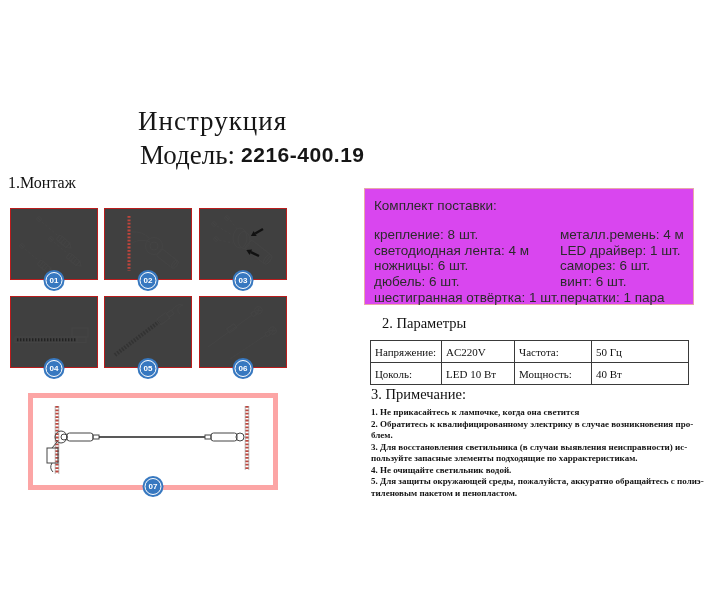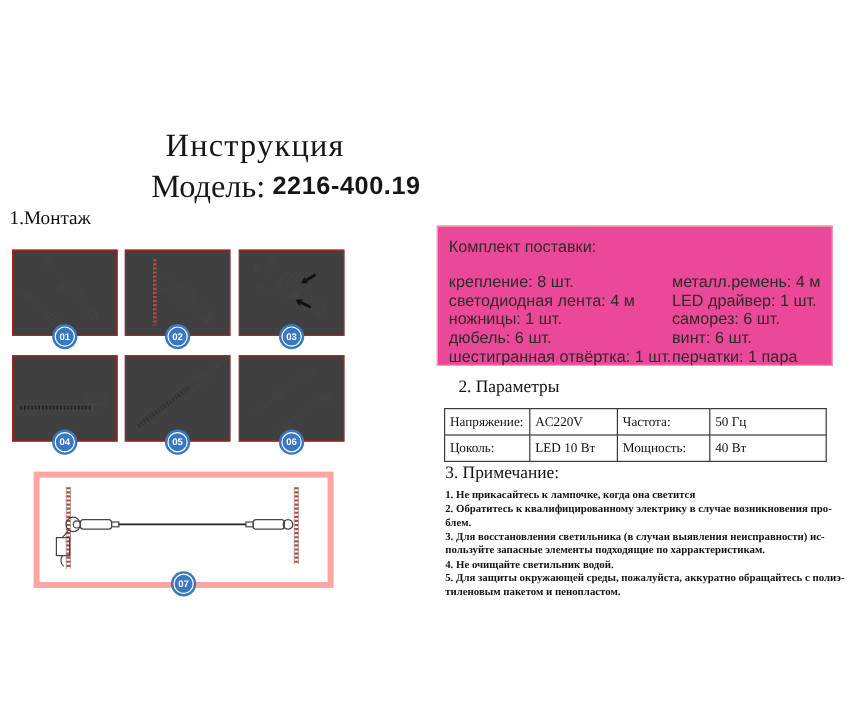--- a/index.html
+++ b/index.html
@@ -1,37 +1,37 @@
 <!DOCTYPE html>
 <html><head>
 <meta charset="utf-8">
 <style>
   html,body{margin:0;padding:0;background:#fff;}
   #page{position:relative;width:720px;height:600px;background:#ffffff;overflow:hidden;
         font-family:"Liberation Serif",serif;color:#1a1a1a;}
 
   
   .doc-title{position:absolute;left:138px;top:106px;font-size:27px;letter-spacing:1px;color:#161616;}
-  .model-line{position:absolute;left:126px;top:140px;font-size:27px;color:#161616;white-space:nowrap;}
+  .model-line{position:absolute;left:140px;top:140px;font-size:27px;color:#161616;white-space:nowrap;}
   .model-number{font-family:"Liberation Sans",sans-serif;font-weight:bold;font-size:21px;position:relative;top:-2px;margin-left:6px;letter-spacing:0.5px;}
 
   .montage-heading{position:absolute;left:8px;top:174px;font-size:16px;color:#111;}
 
   
   .step-box{position:absolute;width:86px;height:70px;border:1px solid #b91c1c;background:#404040;}
   .big-box{position:absolute;left:28px;top:393px;width:240px;height:87px;border:5px solid #fca5a5;background:#fff;}
   .badge{position:absolute;bottom:-10px;left:50%;transform:translateX(-50%);
          width:15px;height:15px;border-radius:50%;background:#3778c0;border:1px solid #fff;
          box-shadow:0 0 0 2px #3778c0;color:#fff;
          font:bold 8px "Liberation Sans",sans-serif;display:flex;align-items:center;justify-content:center;}
   .step-box svg,.big-box svg{display:block;}
 
   
   .supply-box{position:absolute;left:364px;top:188px;width:330px;height:117px;box-sizing:border-box;
-              border:1px solid #e8a8a8;background:#ec4899;padding:9px 8px 6px 9px;
+              border:1px solid #e8a8a8;background:#d946ef;padding:9px 8px 6px 9px;
               font-family:"Liberation Sans",sans-serif;font-size:13.5px;color:#2b2b2b;}
   .supply-title{margin-bottom:14px;}
   .supply-cols{display:flex;}
   .supply-col-left{width:186px;}
   .supply-col div{line-height:15.7px;white-space:nowrap;}
 
   
   .params-heading{position:absolute;left:382px;top:315px;font-size:14.5px;color:#111;}
   .params-table{position:absolute;left:370px;top:340px;border-collapse:collapse;}
   .params-table td{border:1px solid #3a3a3a;height:21px;padding:0 4px;font-size:11px;color:#111;
@@ -185,21 +185,21 @@
     </svg>
     <div class="badge">07</div>
   </div>
 
   <div class="supply-box">
     <div class="supply-title">Комплект поставки:</div>
     <div class="supply-cols">
       <div class="supply-col supply-col-left">
         <div>крепление: 8 шт.</div>
         <div>светодиодная лента: 4 м</div>
-        <div>ножницы: 1 шт.</div>
+        <div>ножницы: 6 шт.</div>
         <div>дюбель: 6 шт.</div>
         <div>шестигранная отвёртка: 1 шт.</div>
       </div>
       <div class="supply-col">
         <div>металл.ремень: 4 м</div>
         <div>LED драйвер: 1 шт.</div>
         <div>саморез: 6 шт.</div>
         <div>винт: 6 шт.</div>
         <div>перчатки: 1 пара</div>
       </div>

